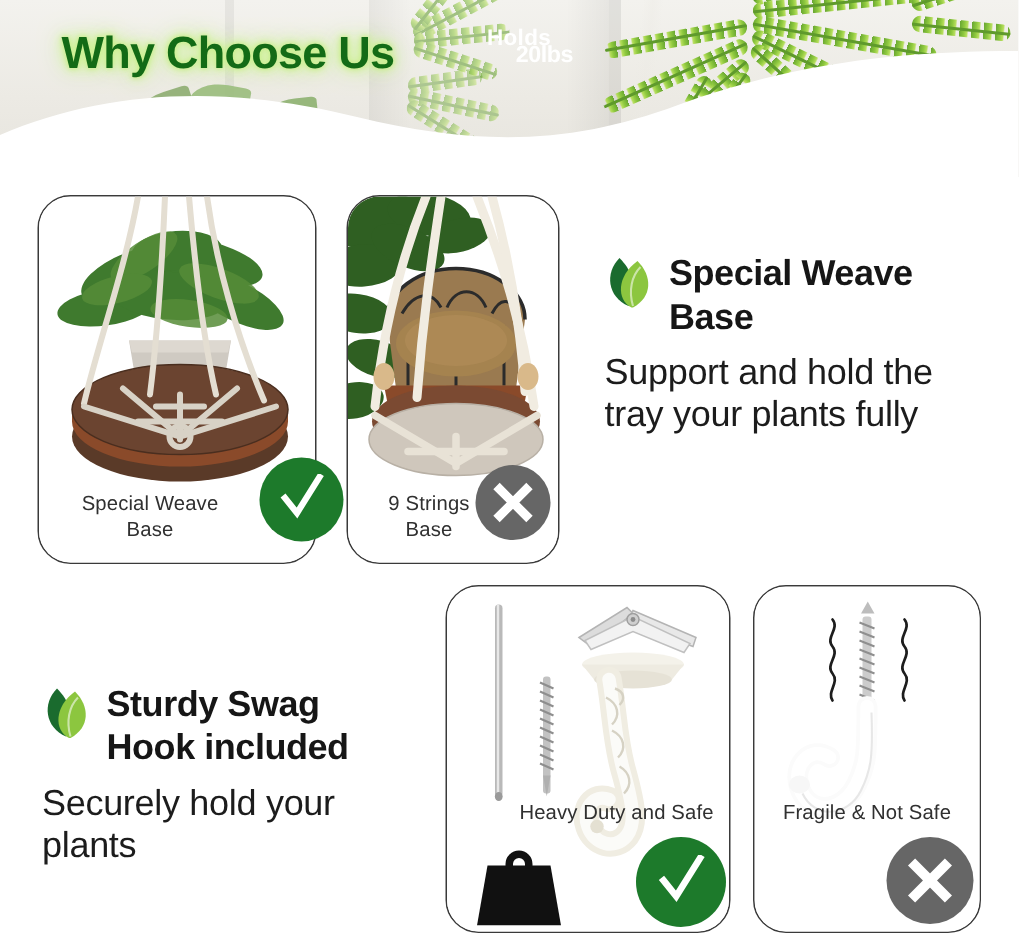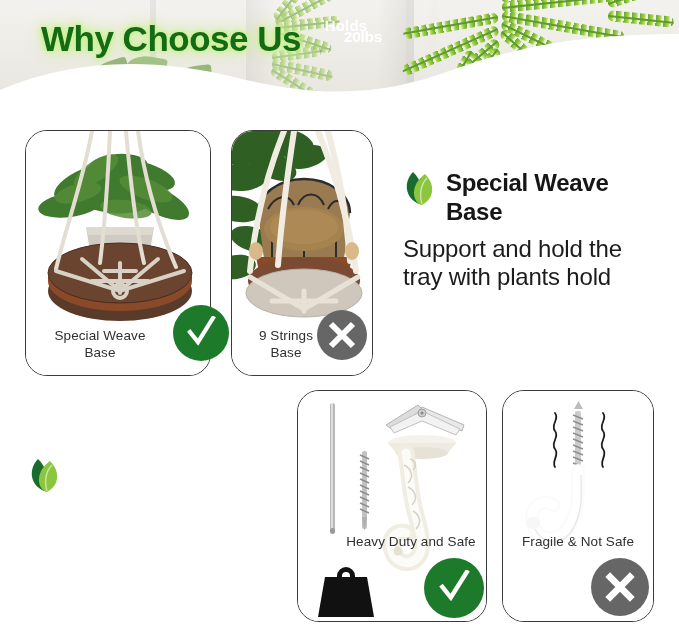--- a/index.html
+++ b/index.html
@@ -77,21 +77,21 @@
     position: absolute;
     left: 0; bottom: -2px;
     width: 679px; height: 86px;
     display: block;
   }
 
   
   .title {
     position: absolute;
     left: 41px; top: 19px;
-    font-size: 35px;
+    font-size: 30px;
     font-weight: bold;
     letter-spacing: -0.5px;
     color: #136b16;
     text-shadow:
       0 0 6px #c9f08a, 0 0 10px #d7f5a4,
       0 0 16px rgba(190,240,130,0.9), 0 0 3px #bfe87f;
     white-space: nowrap;
   }
 
   
@@ -353,33 +353,39 @@
       <path d="M18,35 C8,30 8,14 22,4 C32,14 32,28 19,35 Z" fill="#8cc63f"></path>
       <path d="M19,34 C16,24 18,14 24,8" fill="none" stroke="#ffffff" stroke-width="1.4" opacity=".55"></path>
     </svg>
     <div class="feature-title">
       <div>Special Weave</div>
       <div>Base</div>
     </div>
   </div>
   <div class="feature-desc">
     <div>Support and hold the</div>
-    <div>tray with plants hold</div>
+    <div>tray your plants fully</div>
   </div>
 </div>
 
 <div class="feature" id="feature-hook">
   <div class="feature-head">
     <svg class="leaf-icon" width="34" height="36" viewBox="0 0 34 36">
       <path d="M16,34 C2,28 0,12 10,2 C18,10 22,20 17,33 Z" fill="#1a6b2e"></path>
       <path d="M18,35 C8,30 8,14 22,4 C32,14 32,28 19,35 Z" fill="#8cc63f"></path>
       <path d="M19,34 C16,24 18,14 24,8" fill="none" stroke="#ffffff" stroke-width="1.4" opacity=".55"></path>
     </svg>
+    <div class="feature-title">
+      <div>Sturdy Swag</div>
+      <div>Hook included</div>
+    </div>
   </div>
   <div class="feature-desc">
+    <div>Securely hold your</div>
+    <div>plants</div>
   </div>
 </div>
 
 <div class="card" id="card-heavy">
   <svg width="190" height="232" viewBox="0 0 190 232">
     <rect x="0" y="0" width="190" height="232" fill="#ffffff"></rect>
 
     <rect x="32" y="12" width="5" height="128" rx="2.5" fill="#b9b9b9"></rect>
     <rect x="33.2" y="12" width="1.6" height="128" fill="#e8e8e8"></rect>
     <ellipse cx="34.5" cy="140" rx="2.6" ry="3" fill="#9a9a9a"></ellipse>

